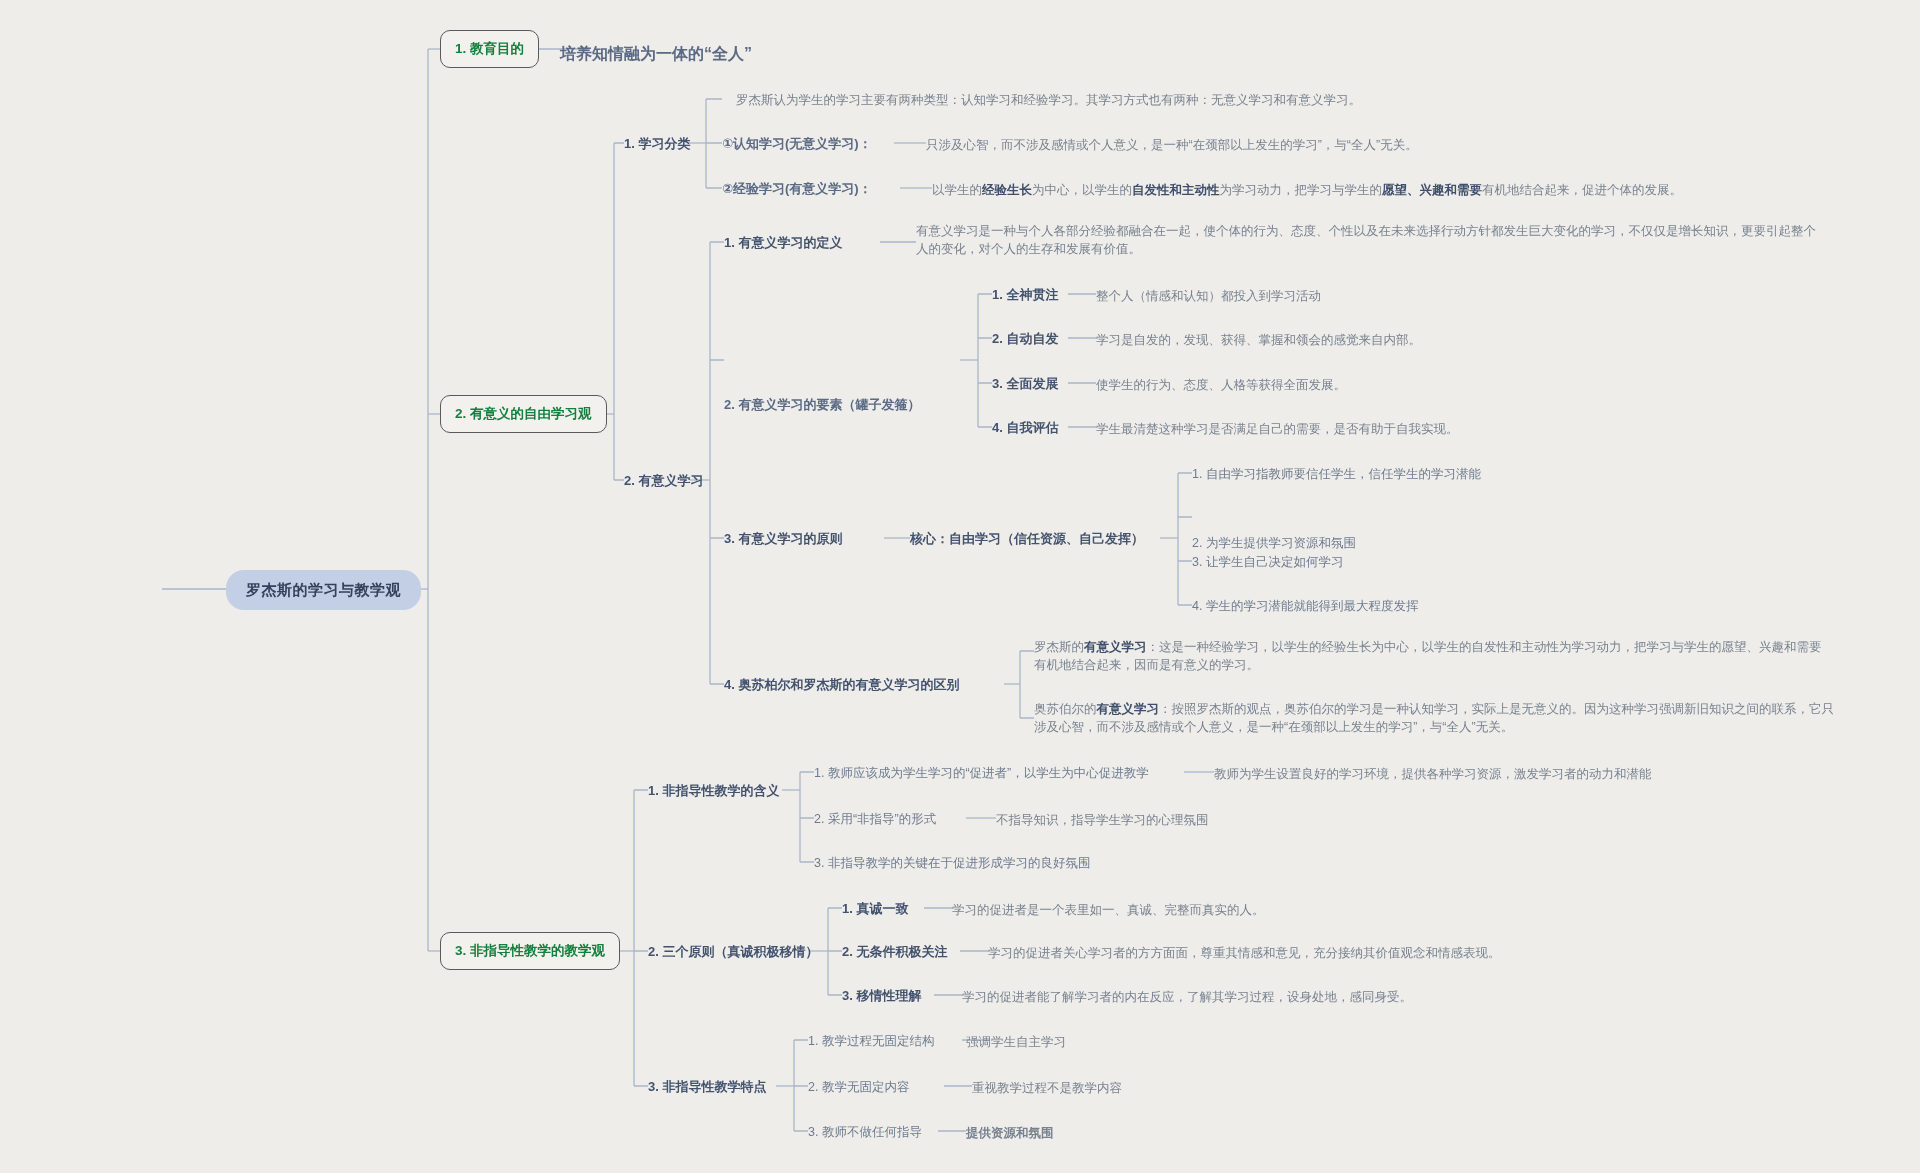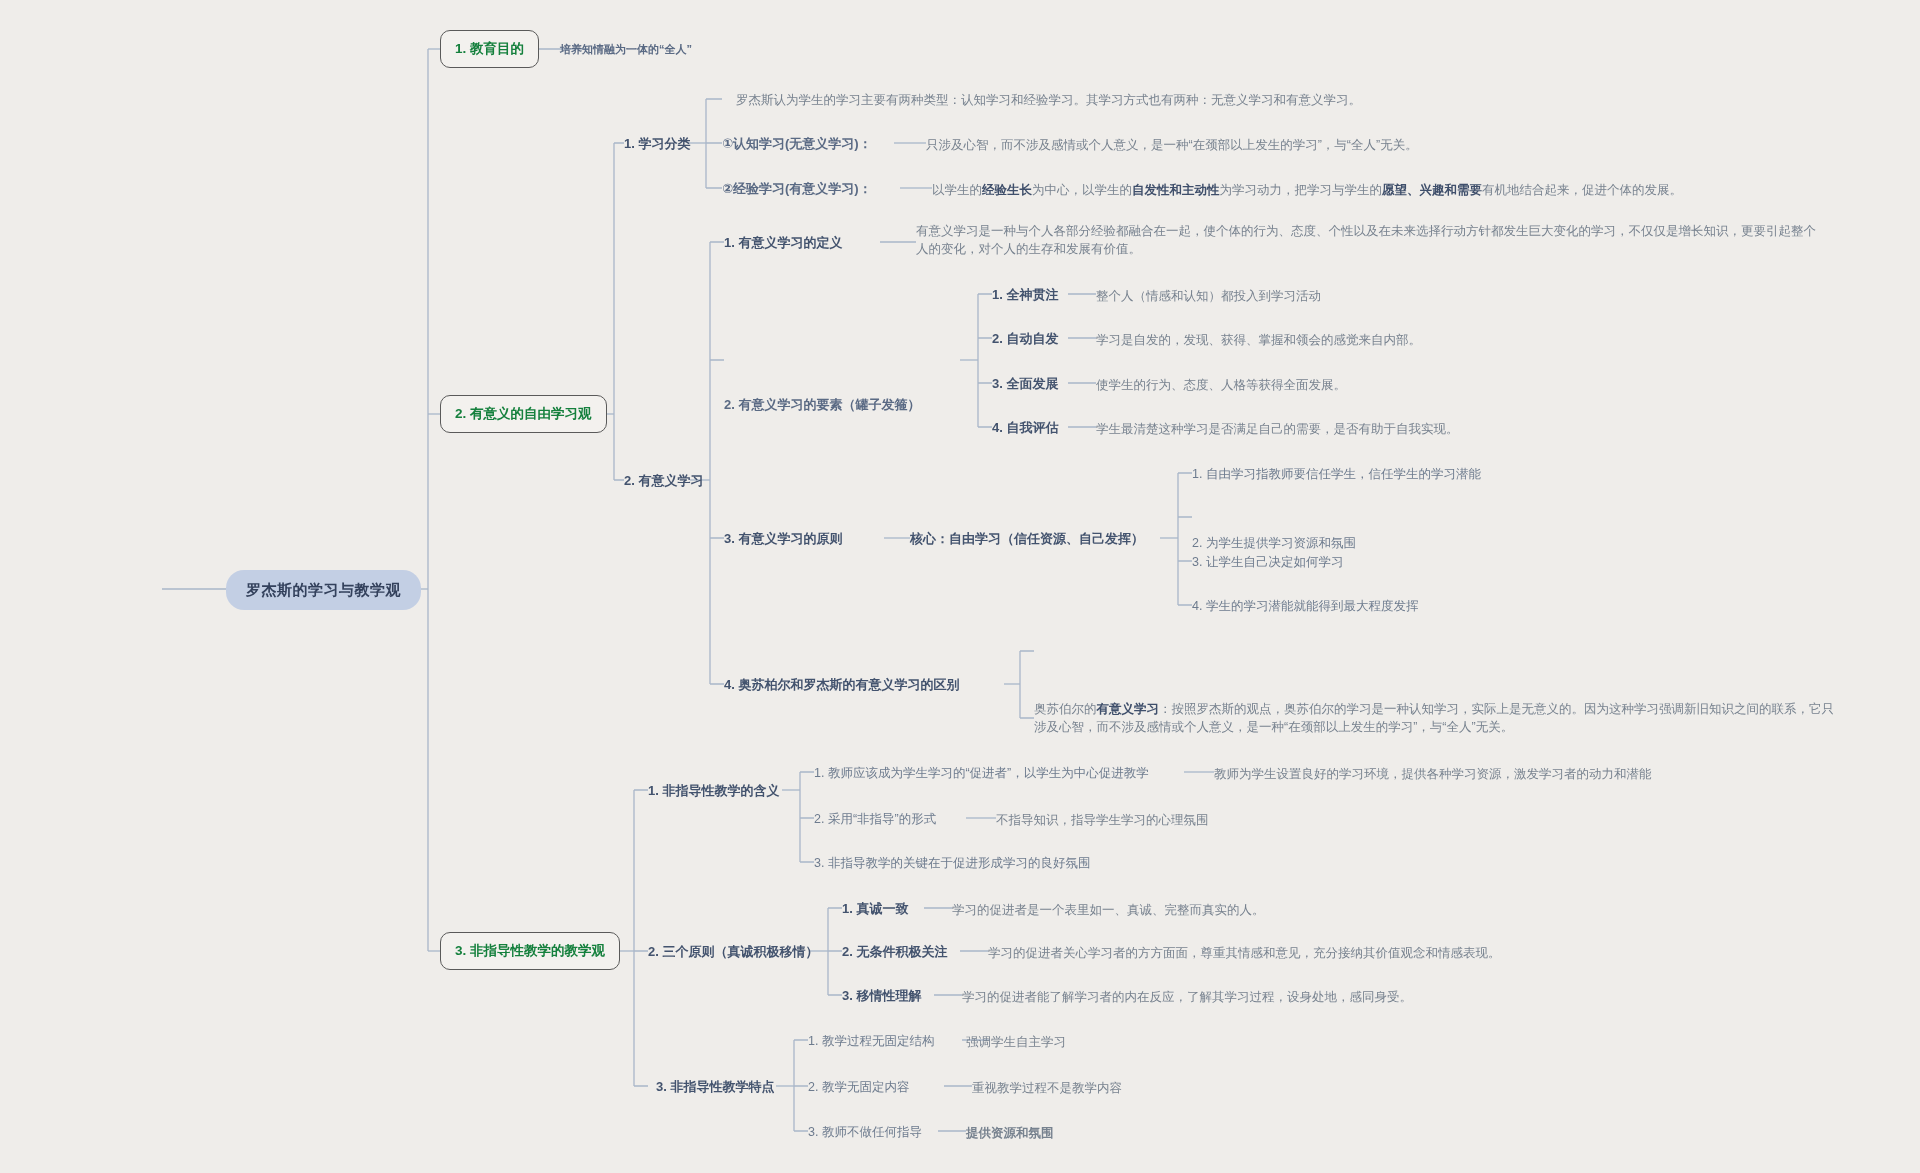--- a/index.html
+++ b/index.html
@@ -47,21 +47,21 @@
     font-size:13.5px;
     font-weight:bold;
     padding:8px 14px;
   }
 
   
   .t-bold{font-size:13px;font-weight:bold;color:#43536e;}
   .t-semi{font-size:13px;font-weight:bold;color:#5a6a84;}
   .t-norm{font-size:12.5px;color:#6d7b8e;font-weight:normal;}
   .t-body{font-size:12.5px;color:#77828f;font-weight:normal;}
-  .t-bodyb{font-size:11px;color:#5a6a84;font-weight:bold;}
+  .t-bodyb{font-size:16px;color:#5a6a84;font-weight:bold;}
 
   .t-body b,.t-norm b,.t-semi b{color:#3f4f6b;font-weight:bold;}
 </style>
 </head>
 <body>
 
 <div id="canvas">
 
   <svg class="links" viewBox="0 0 1920 1173">
     <g fill="none" stroke="#a9b6c9" stroke-width="1.3">
@@ -171,20 +171,21 @@
   <div class="node t-bold" style="left:724px;top:530px;">3. 有意义学习的原则</div>
   <div class="node t-bold" style="left:910px;top:530px;">核心：自由学习（信任资源、自己发挥）</div>
   <div>
     <div class="node t-norm" style="left:1192px;top:465px;">1. 自由学习指教师要信任学生，信任学生的学习潜能</div>
     <div class="node t-norm" style="left:1192px;top:534px;text-align:right;">2. 为学生提供学习资源和氛围</div>
     <div class="node t-norm" style="left:1192px;top:553px;">3. 让学生自己决定如何学习</div>
     <div class="node t-norm" style="left:1192px;top:597px;">4. 学生的学习潜能就能得到最大程度发挥</div>
   </div>
 
   <div class="node t-bold" style="left:724px;top:676px;">4. 奥苏柏尔和罗杰斯的有意义学习的区别</div>
+  <div class="node wrap t-body" style="left:1034px;top:638px;width:790px;">罗杰斯的<b>有意义学习</b>：这是一种经验学习，以学生的经验生长为中心，以学生的自发性和主动性为学习动力，把学习与学生的愿望、兴趣和需要有机地结合起来，因而是有意义的学习。</div>
   <div class="node wrap t-body" style="left:1034px;top:700px;width:800px;">奥苏伯尔的<b>有意义学习</b>：按照罗杰斯的观点，奥苏伯尔的学习是一种认知学习，实际上是无意义的。因为这种学习强调新旧知识之间的联系，它只涉及心智，而不涉及感情或个人意义，是一种“在颈部以上发生的学习”，与“全人”无关。</div>
 
   <div class="node boxed" style="left:440px;top:932px;">3. 非指导性教学的教学观</div>
 
   <div class="node t-bold" style="left:648px;top:782px;">1. 非指导性教学的含义</div>
   <div>
     <div class="node t-norm" style="left:814px;top:764px;">1. 教师应该成为学生学习的“促进者”，以学生为中心促进教学</div>
     <div class="node t-body" style="left:1214px;top:765px;">教师为学生设置良好的学习环境，提供各种学习资源，激发学习者的动力和潜能</div>
 
     <div class="node t-norm" style="left:814px;top:810px;">2. 采用“非指导”的形式</div>
@@ -198,21 +199,21 @@
     <div class="node t-bold" style="left:842px;top:900px;">1. 真诚一致</div>
     <div class="node t-body" style="left:952px;top:901px;">学习的促进者是一个表里如一、真诚、完整而真实的人。</div>
 
     <div class="node t-bold" style="left:842px;top:943px;">2. 无条件积极关注</div>
     <div class="node t-body" style="left:988px;top:944px;">学习的促进者关心学习者的方方面面，尊重其情感和意见，充分接纳其价值观念和情感表现。</div>
 
     <div class="node t-bold" style="left:842px;top:987px;">3. 移情性理解</div>
     <div class="node t-body" style="left:962px;top:988px;">学习的促进者能了解学习者的内在反应，了解其学习过程，设身处地，感同身受。</div>
   </div>
 
-  <div class="node t-bold" style="left:648px;top:1078px;margin-left:8px;">3. 非指导性教学特点</div>
+  <div class="node t-bold" style="left:648px;top:1078px;">3. 非指导性教学特点</div>
   <div>
     <div class="node t-norm" style="left:808px;top:1032px;">1. 教学过程无固定结构</div>
     <div class="node t-body" style="left:966px;top:1033px;">强调学生自主学习</div>
 
     <div class="node t-norm" style="left:808px;top:1078px;">2. 教学无固定内容</div>
     <div class="node t-body" style="left:972px;top:1079px;">重视教学过程不是教学内容</div>
 
     <div class="node t-norm" style="left:808px;top:1123px;">3. 教师不做任何指导</div>
     <div class="node t-body" style="left:966px;top:1124px;font-weight:bold;">提供资源和氛围</div>
   </div>

